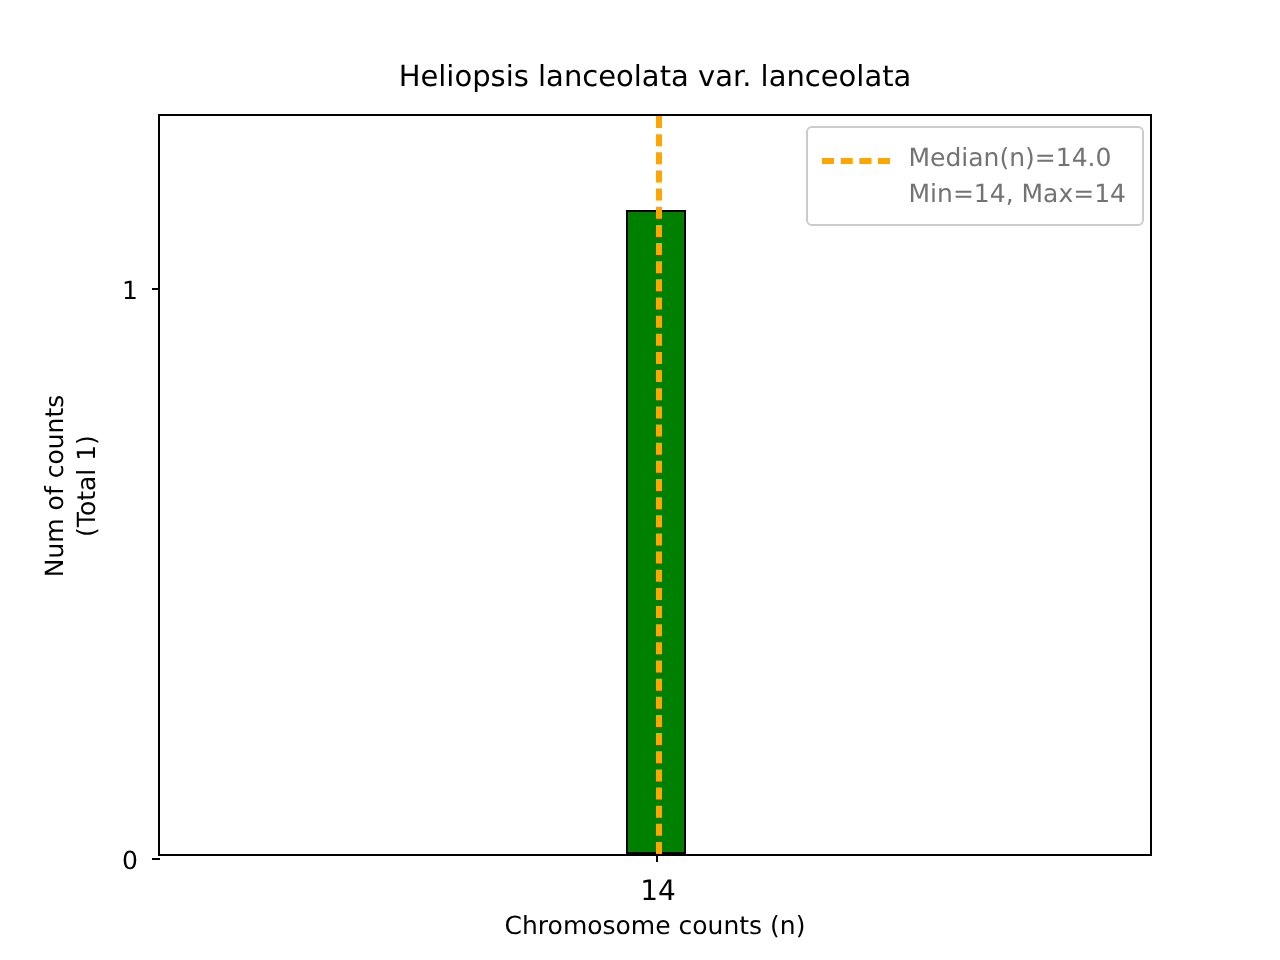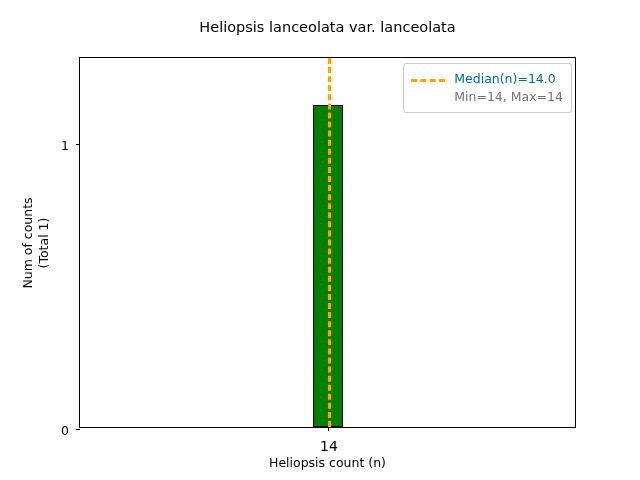--- a/index.html
+++ b/index.html
@@ -13,21 +13,21 @@
     height: 480px;
     background: #ffffff;
     font-family: "DejaVu Sans", sans-serif;
     overflow: hidden;
   }
 
   
   #chart-title {
     position: absolute;
     left: 79px;
-    top: 19px;
+    top: 31px;
     width: 497px;
     text-align: center;
     font-size: 14.5px;
     color: #000000;
     white-space: nowrap;
   }
 
   
   #axes-area {
     position: absolute;
@@ -154,21 +154,21 @@
     position: absolute;
     left: 0;
     right: 0;
     top: 50%;
     height: 0;
     border-top-width: 3px;
     border-top-style: dashed;
   }
   .legend-text {
     font-size: 12.5px;
-    color: #0369a1;
+    color: #737373;
     white-space: nowrap;
     line-height: 1.45;
   }
   .legend-sub {
     font-size: 12.5px;
     color: #737373;
     white-space: nowrap;
     line-height: 1.45;
     padding-left: 43px;
   }
@@ -207,21 +207,21 @@
         <span class="legend-swatch">
           <span class="dashline" style="border-top-color: #FFA500;"></span>
         </span>
         <span class="legend-text">Median(n)=14.0</span>
       </div>
       <div class="legend-sub">Min=14, Max=14</div>
     </div>
 
   </div>
 
-  <div id="xlabel">Heliopsis count (n)</div>
+  <div id="xlabel">Chromosome counts (n)</div>
 
   <div id="ylabel">
     <span class="rot">
       <span>Num of counts</span><br>
       <span>(Total 1)</span>
     </span>
   </div>
 
 </div>
 

